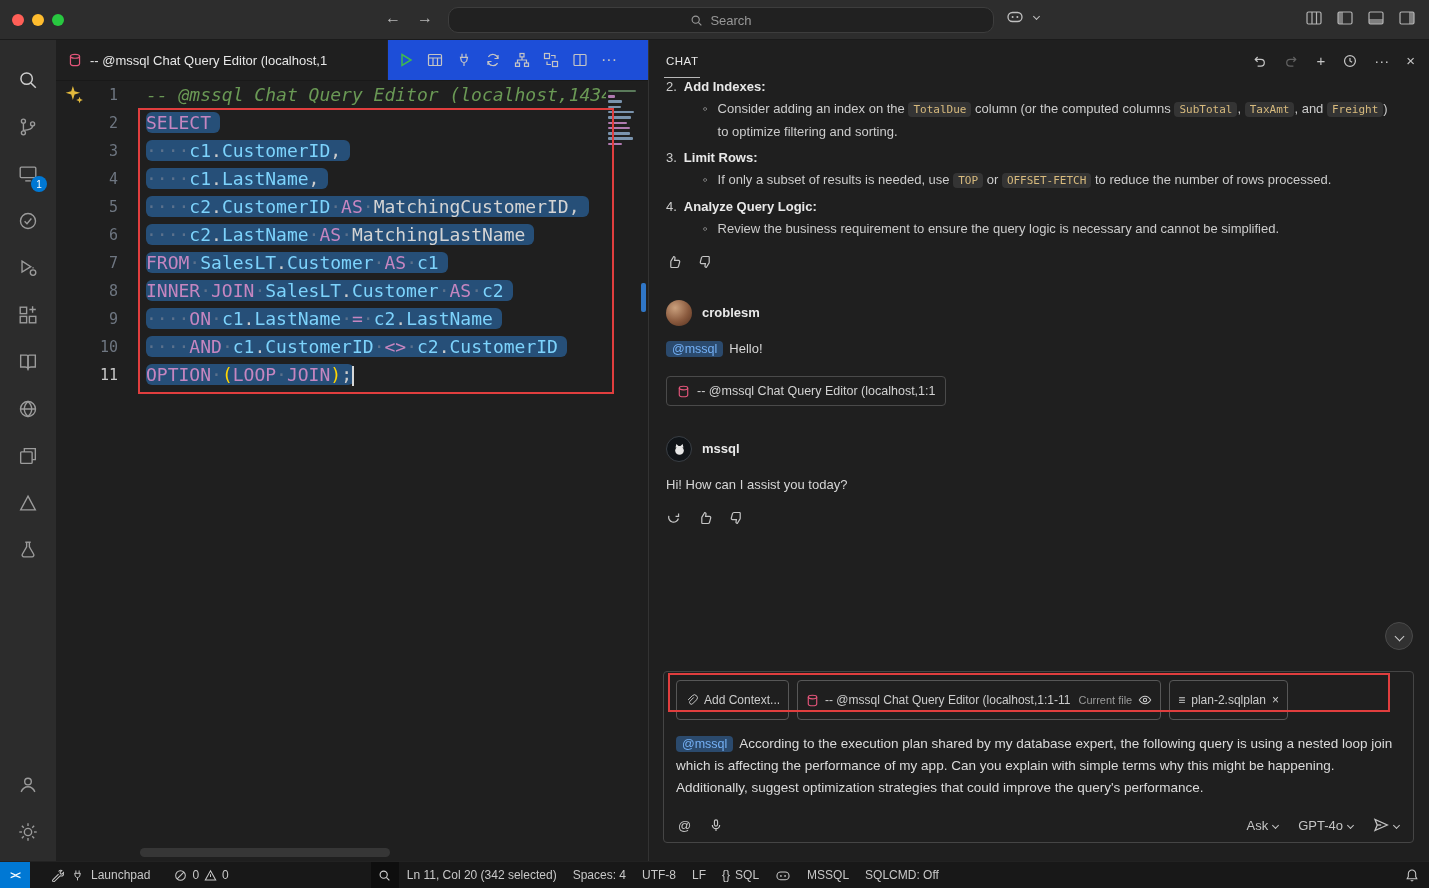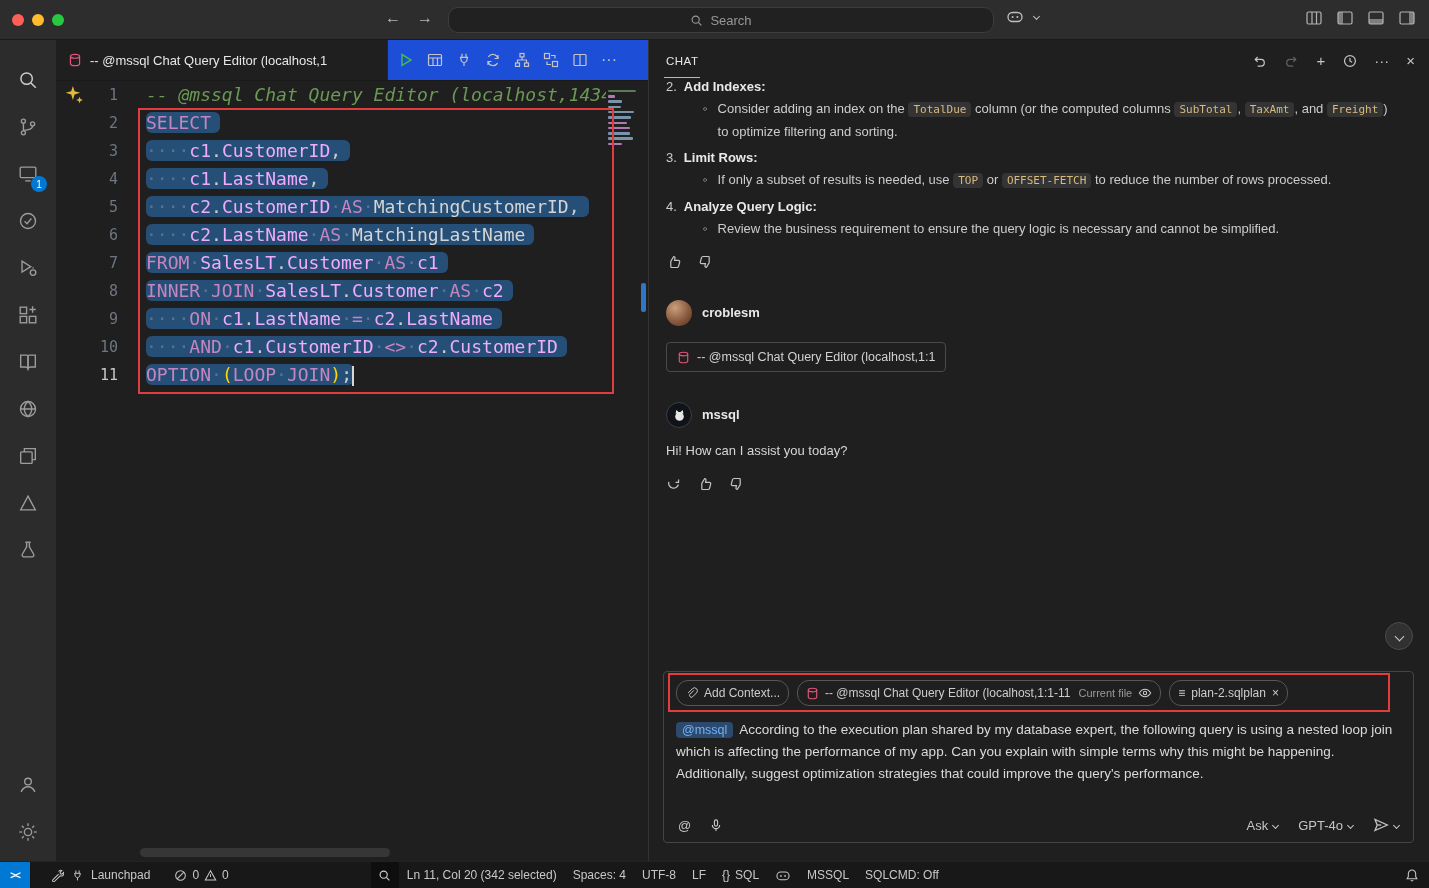--- a/index.html
+++ b/index.html
@@ -37,21 +37,21 @@
   .gutter { position:absolute; left:0; top:0; width:90px; text-align:right; padding-right:28px;
             font-family:"DejaVu Sans Mono","Liberation Mono",monospace; font-size:15px; color:#6e7681; line-height:28px; }
   .gutter .ln.active { color:#c8c8c8; }
   .code { position:absolute; left:90px; top:0; right:0; bottom:0; font-family:"DejaVu Sans Mono","Liberation Mono",monospace;
           font-size:18px; line-height:28px; white-space:pre; overflow:hidden; color:#d4d4d4; }
   .cl { height:28px; }
   .sel { background:#264f78;border-radius:6px; }
   .sel.trail { padding-right:9px; }
   .tk-comment { color:#6a9955; font-style:italic; }
   .tk-kw { color:#c586c0; }
-  .tk-id { color:#f0abfc; }
+  .tk-id { color:#7dd3fc; }
   .tk-pln { color:#cccccc; }
   .tk-al { color:#d4d4d4; }
   .tk-op { color:#c586c0; }
   .tk-br { color:#ffd700; }
   .tk-ws { color:#5b718c; }
   .caret { display:inline-block; width:2px; height:20px; background:#d7d7d7; vertical-align:middle; }
   .minimap { position:absolute; right:8px; top:2px; width:34px; background:#1f1f1f; padding:4px 0 8px 2px; }
   .mm-line { height:2.5px; margin:2.8px 0; border-radius:1px; }
   .scroll-indicator { position:absolute; right:2px; top:202px; width:5px; height:29px; background:#3794ff; opacity:.75; border-radius:2px; }
   .hscroll { position:absolute; left:84px; bottom:4px; width:250px; height:9px; background:#434343; border-radius:5px; opacity:.65; }
@@ -80,21 +80,21 @@
   .msg-author { font-weight:700; color:#e9e9e9; }
   .msg-body { margin-top:12px; color:#d6d6d6; }
   .mention { background:#2b4a6d; color:#74b0f5; border-radius:4px; padding:1px 6px; font-size:12.5px; margin-right:6px; }
   .attach-chip { display:inline-flex; align-items:center; gap:7px; border:1px solid #4a4a4a; border-radius:4px; padding:3px 10px; margin-top:16px; font-size:12.5px; color:#d2d2d2; }
   .scrolldown { position:absolute; right:16px; bottom:211px; width:28px; height:28px; border-radius:50%; background:#313131; border:1px solid #4a4a4a; display:flex; align-items:center; justify-content:center; color:#cccccc; }
   .chevd { width:7px; height:7px; border-right:1.5px solid currentColor; border-bottom:1.5px solid currentColor; transform:rotate(45deg); display:inline-block; }
   .chevd.sm { width:5px; height:5px; margin-left:5px; vertical-align:2px; }
 
   .chat-input { position:absolute; left:13px; right:15px; bottom:18px; height:172px; border:1px solid #454545; border-radius:4px; background:#1f1f1f; padding:8px 12px; }
   .context-row { display:flex; align-items:center; gap:8px; position:relative; }
-  .ctx-chip { display:inline-flex; align-items:center; gap:6px; border:1px solid #575757; border-radius:12px; height:26px; padding:0 8px; font-size:12px; color:#cccccc; background:#1f1f1f; white-space:nowrap; }
+  .ctx-chip { display:inline-flex; align-items:center; gap:6px; border:1px solid #575757; border-radius:4px; height:40px; padding:0 8px; font-size:12px; color:#cccccc; background:#1f1f1f; white-space:nowrap; }
   .ctx-chip .sub { color:#9a9a9a; font-size:11px; margin-left:2px; }
   .annot-input { position:absolute; left:-8px; top:-7px; width:722px; height:39px; border:2px solid #e03e3e; pointer-events:none; }
   .input-msg { margin-top:13px; font-size:13.5px; line-height:22px; color:#dadada; }
   .input-controls { position:absolute; left:14px; right:14px; bottom:9px; display:flex; align-items:center; gap:18px; color:#c5c5c5; font-size:13px; }
   .ic-right { margin-left:auto; display:flex; align-items:center; gap:20px; }
   .drop { display:flex; align-items:center; }
 
   
   .statusbar { position:absolute; left:0; right:0; bottom:0; height:27px; background:#181818; border-top:1px solid #222; display:flex; align-items:center; font-size:12px; color:#c8c8c8; }
   .sb-remote { width:30px; height:27px; background:#0078d4; color:#fff; display:flex; align-items:center; justify-content:center; font-size:10px; font-weight:700; letter-spacing:-1px; }
@@ -461,20 +461,23 @@
               <path d="M4.8 7.2v6.3M4.8 7.4l2.9-4.9c.9 0 1.5.8 1.3 1.7l-.4 2.1h3.9c.8 0 1.4.8 1.2 1.6l-1.2 4.4c-.2.7-.8 1.2-1.5 1.2H4.8"></path>
             </g>
           </svg>
         </button>
     </div>
 
     <div class="msg-head">
       <span class="avatar user-avatar"></span>
       <span class="msg-author">croblesm</span>
     </div>
+    <div class="msg-body">
+      <span class="mention">@mssql</span><span>Hello!</span>
+    </div>
     <div class="attach-chip">
       <span>
           <svg width="13" height="13" viewBox="0 0 16 16" fill="none" stroke="#e5567b" stroke-width="1.4">
             <ellipse cx="8" cy="3.8" rx="5.2" ry="2.2"></ellipse>
             <path d="M2.8 3.8v8.4c0 1.2 2.3 2.2 5.2 2.2s5.2-1 5.2-2.2V3.8"></path>
           </svg>
         </span>
       <span>-- @mssql Chat Query Editor (localhost,1:1</span>
     </div>
 

